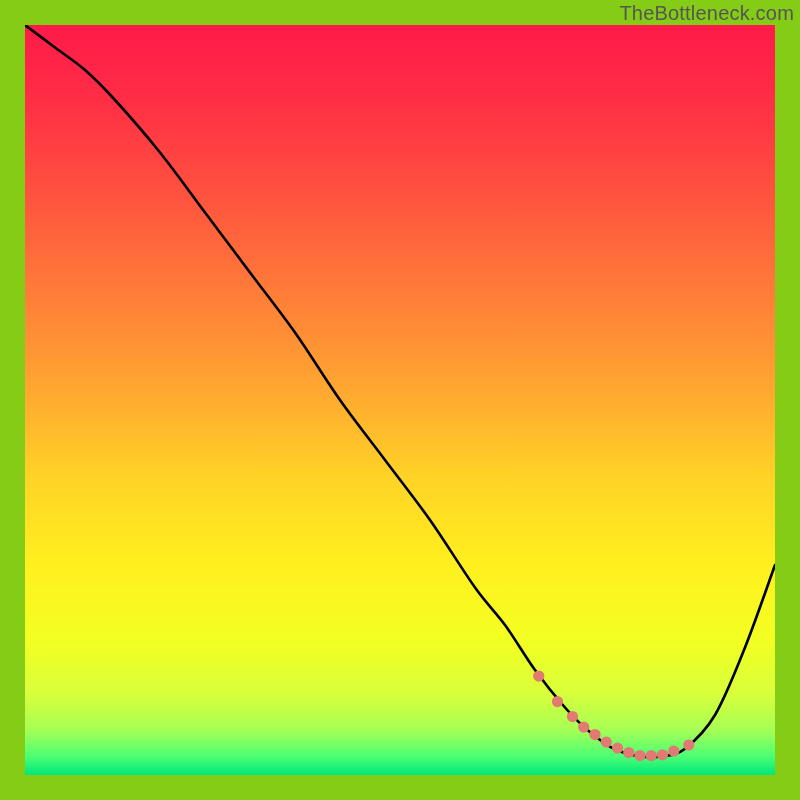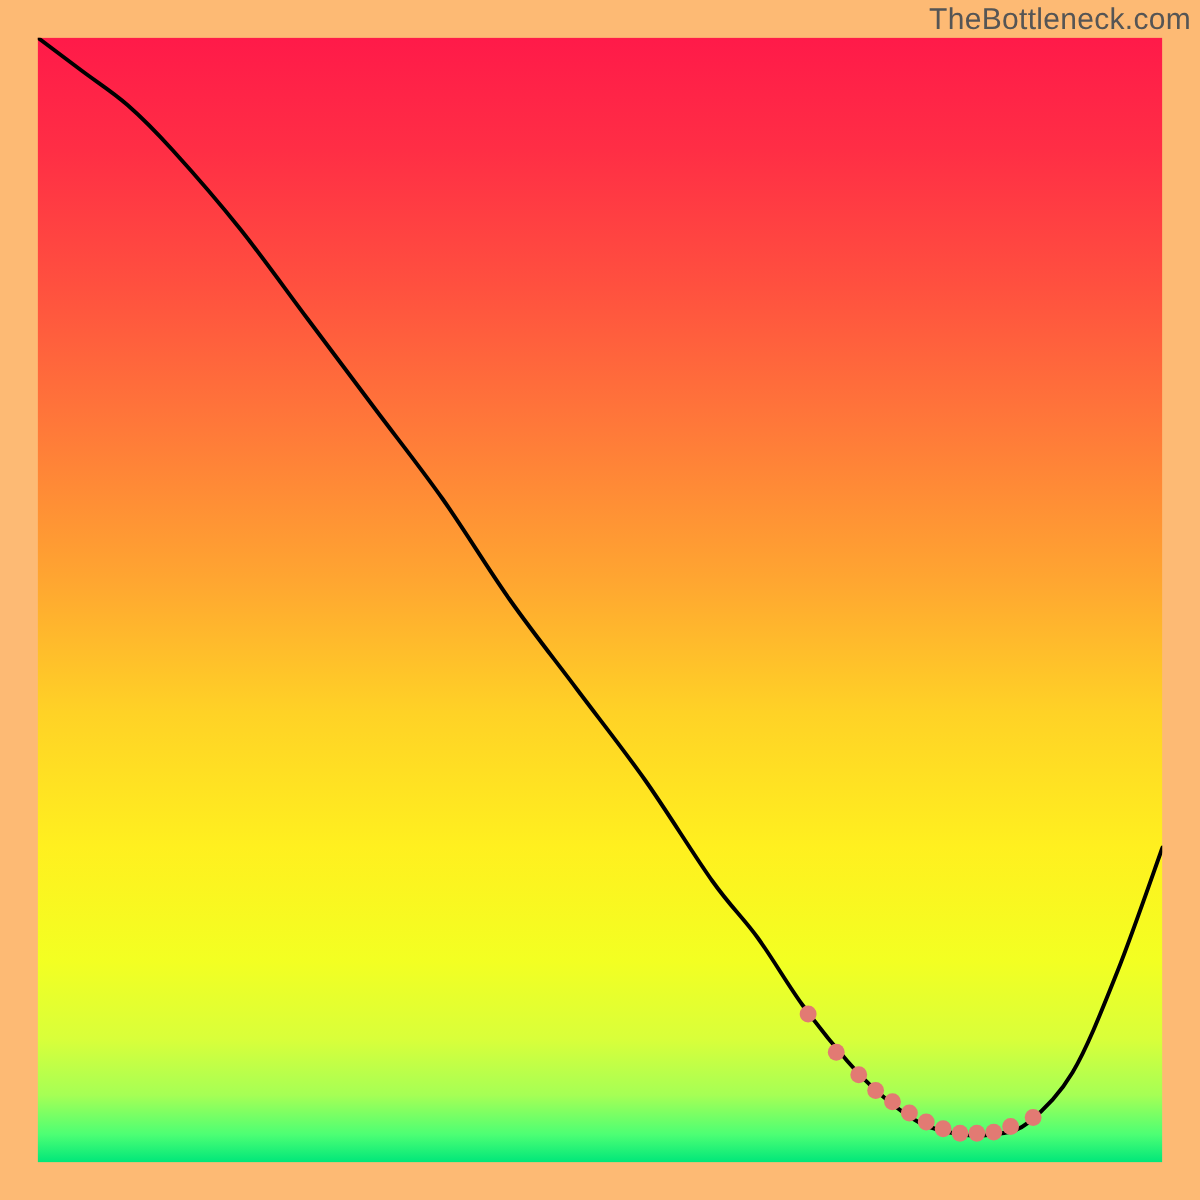--- a/index.html
+++ b/index.html
@@ -10,21 +10,21 @@
     background: #000;
     overflow: hidden;
     font-family: Arial, Helvetica, sans-serif;
   }
   .frame {
     position: absolute;
     left: 0;
     top: 0;
     width: 800px;
     height: 800px;
-    background: #fdba74;
+    background: #84cc16;
   }
   .plot {
     position: absolute;
     left: 25px;
     top: 25px;
     width: 750px;
     height: 750px;
     overflow: hidden;
   }
   .gradient {

